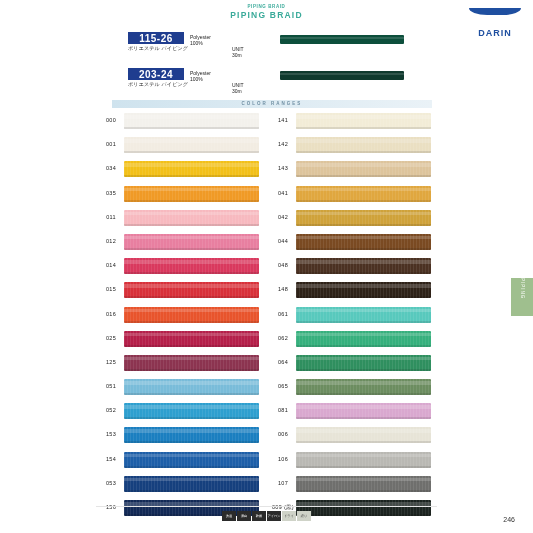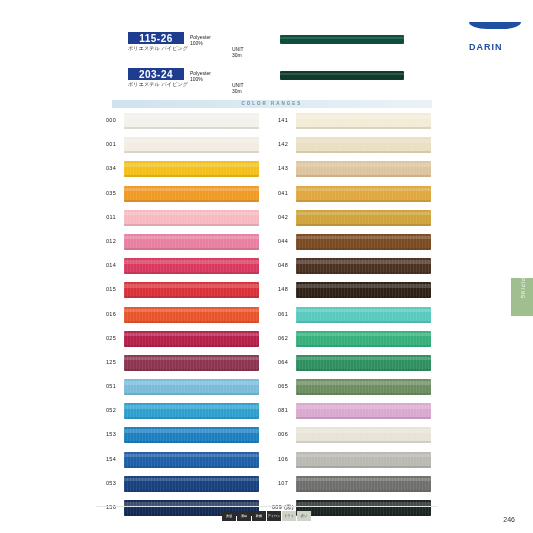--- a/index.html
+++ b/index.html
@@ -18,21 +18,21 @@
   }
   .hdr-sub{
     font-size:4.5px;letter-spacing:.6px;color:#3aaa9a;font-weight:bold;
     display:block;line-height:6px;
   }
   .hdr-main{
     font-size:8.5px;letter-spacing:1.2px;color:#3aaa9a;font-weight:bold;
     display:block;line-height:11px;
   }
   .brand{
-    position:absolute;right:12px;top:22px;text-align:left;
+    position:absolute;right:12px;top:8px;text-align:center;
   }
   .brand-mark{
     display:inline-block;width:52px;height:16px;position:relative;
   }
   .brand-mark .wave{
     position:absolute;left:0;top:0;width:52px;height:7px;
     background:#1f4fa0;
     border-radius:0 0 26px 26px/0 0 10px 10px;
   }
   .brand-name{
@@ -130,20 +130,24 @@
   }
   .footline{
     position:absolute;left:96px;right:96px;bottom:26px;height:1px;background:#e4e4e4;
   }
 </style>
 </head>
 <body>
 
 <div class="page">
 
+  <div class="hdr-title">
+    <span class="hdr-sub">PIPING BRAID</span>
+    <span class="hdr-main">PIPING BRAID</span>
+  </div>
 
   <div class="brand">
     <span class="brand-mark"><span class="wave"></span></span>
     <div class="brand-name">DARIN</div>
   </div>
 
   <div class="toprow" style="top:32px;">
     <div class="code-box">115-26</div>
     <div class="mat">Polyester 100%</div>
     <div class="jp-label">ポリエステル パイピング</div>

